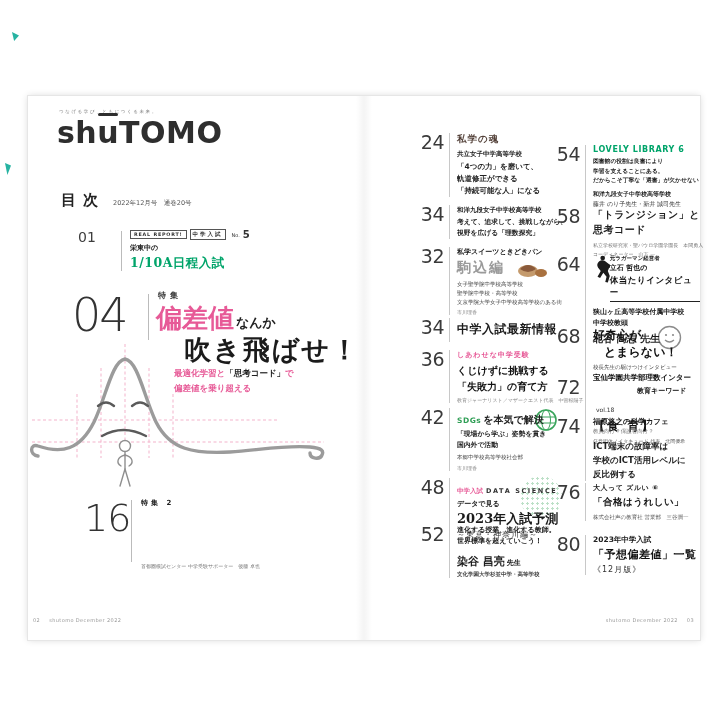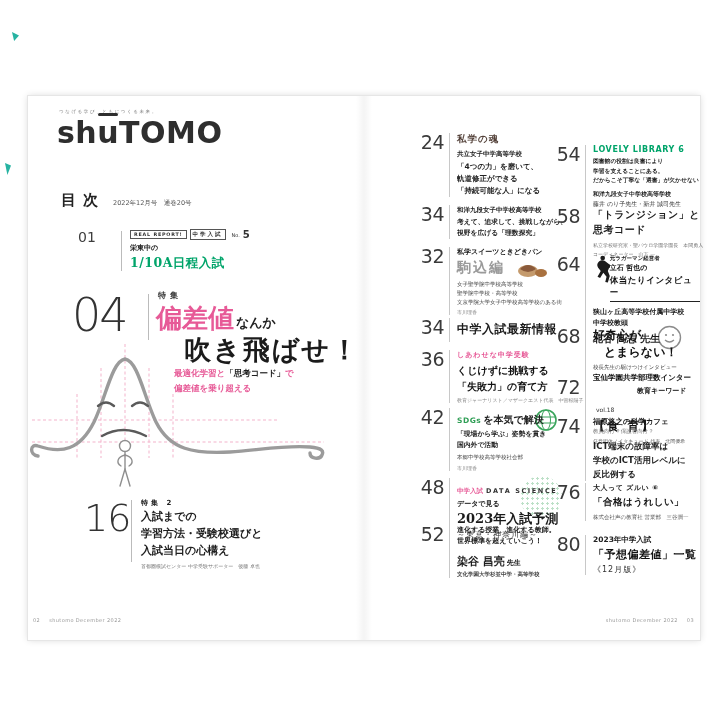--- a/index.html
+++ b/index.html
@@ -204,25 +204,20 @@
 
     <div class="pinksub">
       <div><span class="ps">最適化学習と</span><span class="psb">「思考コード」</span><span class="ps">で</span></div>
       <div class="ps">偏差値を乗り超える</div>
     </div>
 
     <div class="item16">
       <span class="n16">16</span>
       <span class="vl"></span>
       <div class="lab16">特集 2</div>
-      <div class="lines16">
-        <div>入試までの</div>
-        <div>学習方法・受験校選びと</div>
-        <div>入試当日の心構え</div>
-      </div>
       <div class="auth16">首都圏模試センター 中学受験サポーター　後藤 卓也</div>
     </div>
 
     <div class="footL">
       <span>02</span>
       <span>shutomo December 2022</span>
     </div>
     <div class="footR">
       <span>shutomo December 2022</span>
       <span>03</span>

